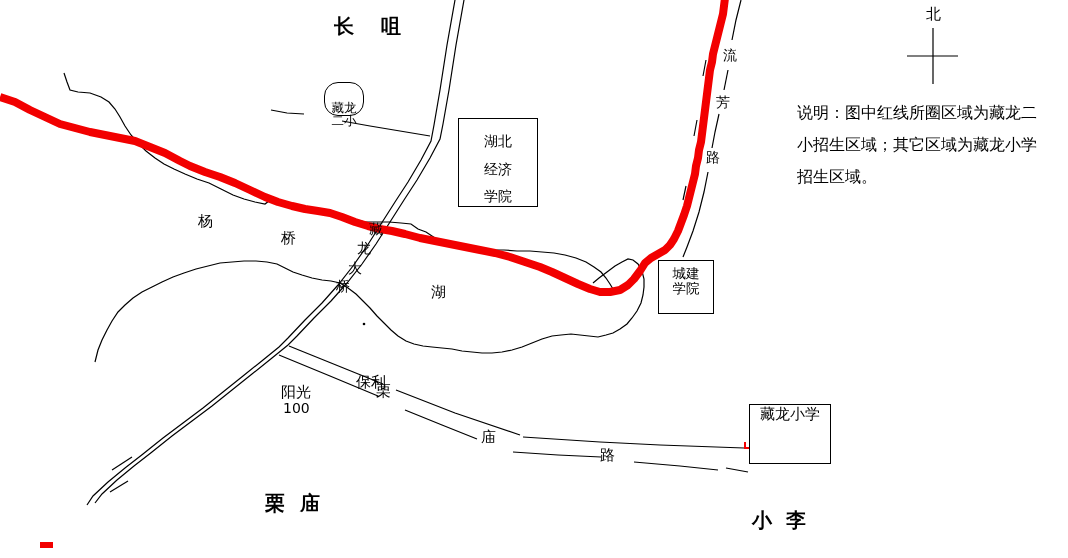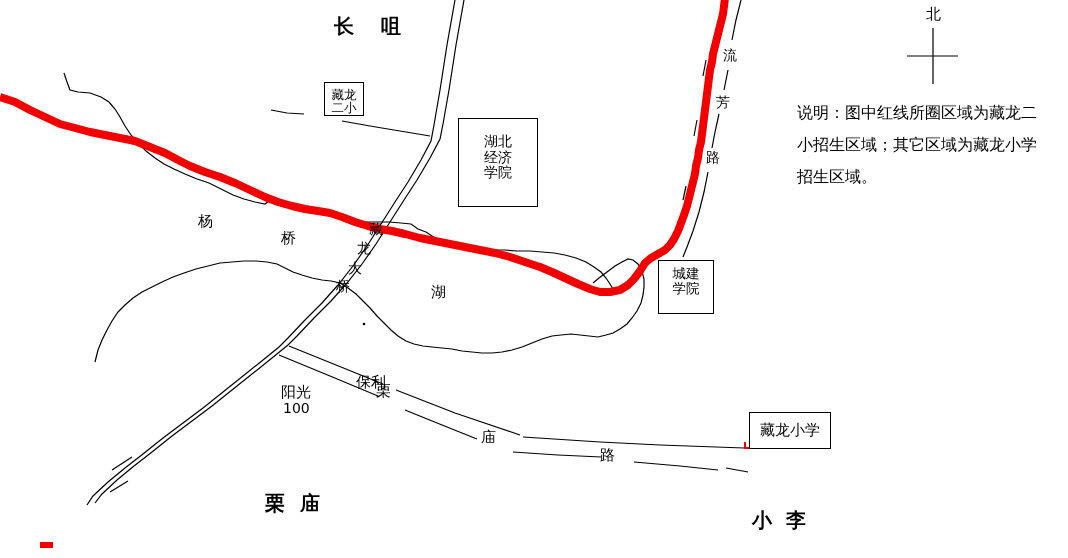--- a/index.html
+++ b/index.html
@@ -28,27 +28,27 @@
   .tiny{font-size:14px;}
   .num{font-size:14px;}
 
   .mapbox{
     position:absolute;z-index:2;
     border:1.5px solid #000;background:#fff;
     display:flex;flex-direction:column;align-items:center;
     box-sizing:border-box;text-align:center;
   }
   .box-erxiao{left:324px;top:82px;width:40px;height:34px;
-    font-size:12.5px;line-height:13px;padding-top:5px;}
+    font-size:12.5px;line-height:13px;padding-top:18px;border-radius:14px;}
   .box-hubei{left:458px;top:118px;width:80px;height:89px;
-    font-size:14px;line-height:15.5px;padding-top:15px;}
+    font-size:14px;line-height:15.5px;padding-top:15px;gap:12px;}
   .box-chengjian{left:658px;top:260px;width:56px;height:54px;
     font-size:13.5px;line-height:14.5px;padding-top:5px;}
-  .box-zlxx{left:749px;top:404px;width:82px;height:37px;
-    font-size:15px;justify-content:center;margin-top:8px;}
+  .box-zlxx{left:749px;top:404px;width:82px;height:60px;
+    font-size:15px;justify-content:flex-start;}
 
   #note{
     position:absolute;z-index:2;left:797px;top:97px;width:275px;
     font-size:16px;line-height:32px;
   }
   #note span{display:block;}
 </style>
 </head>
 <body>
 

